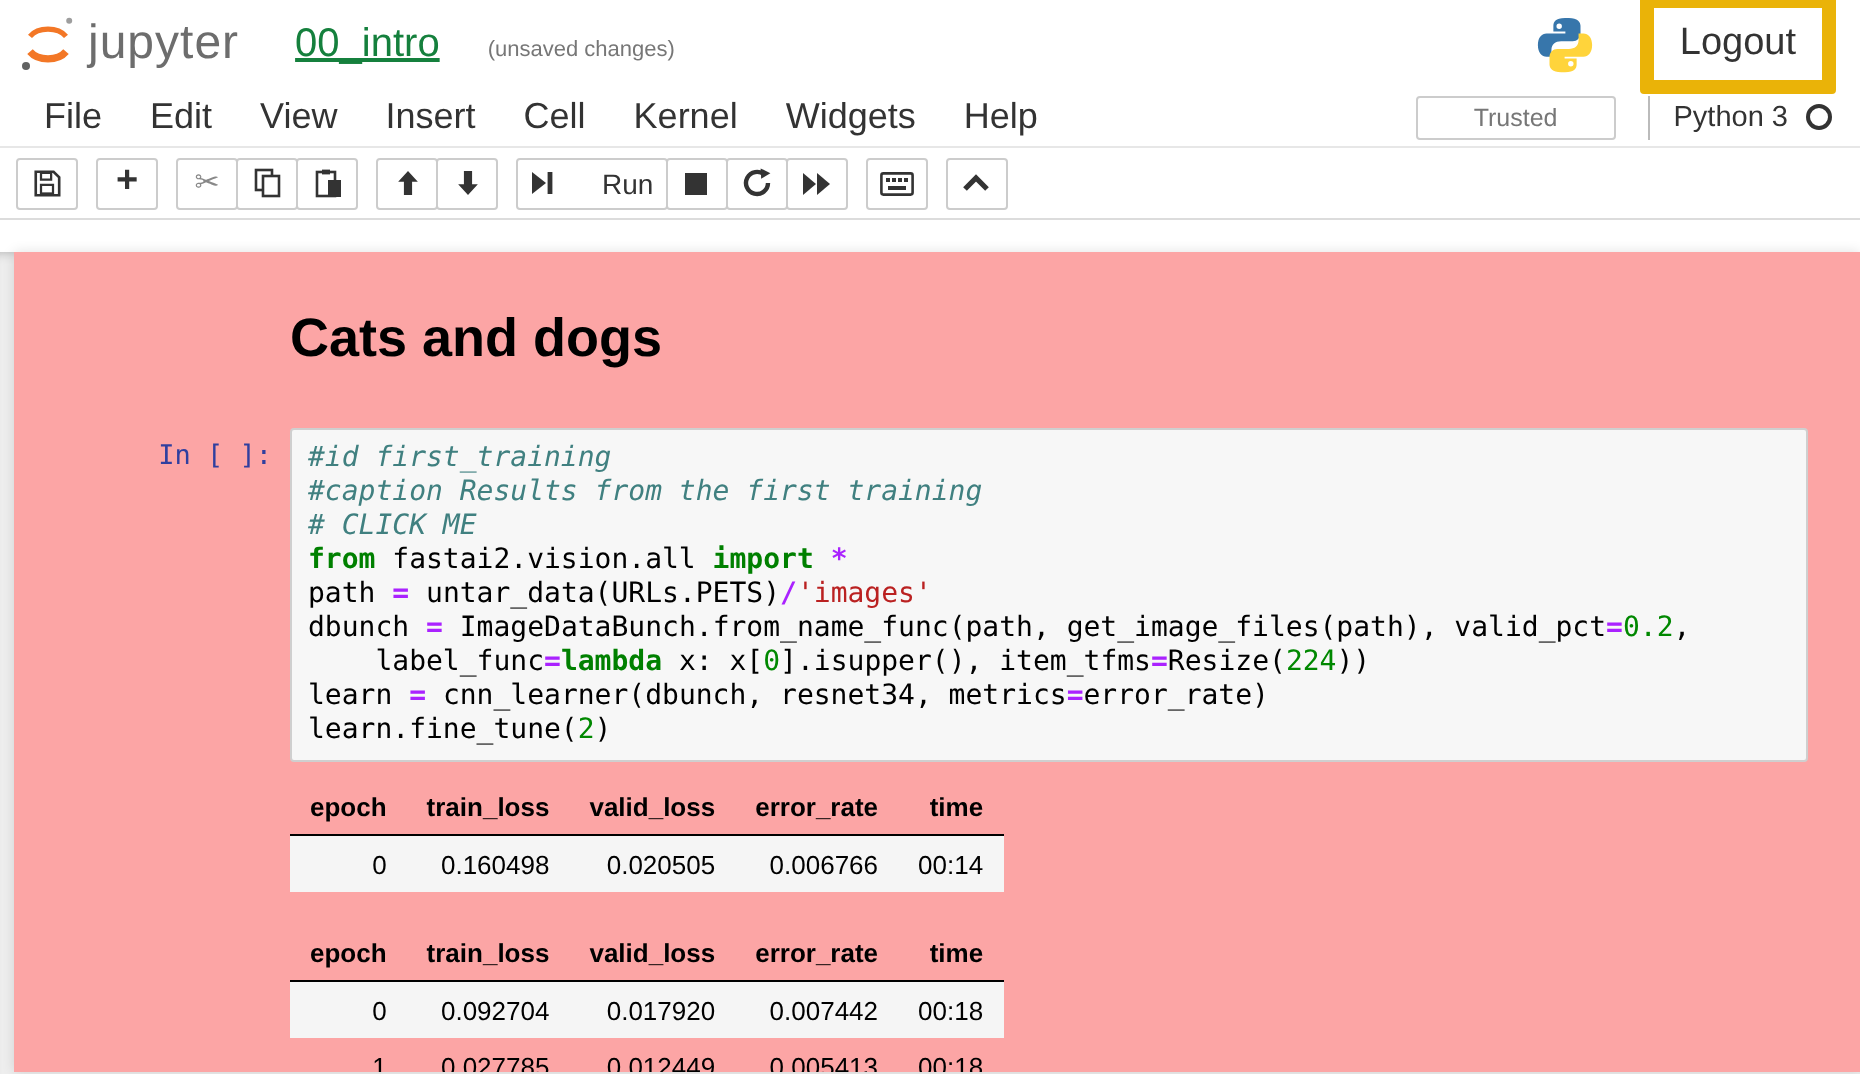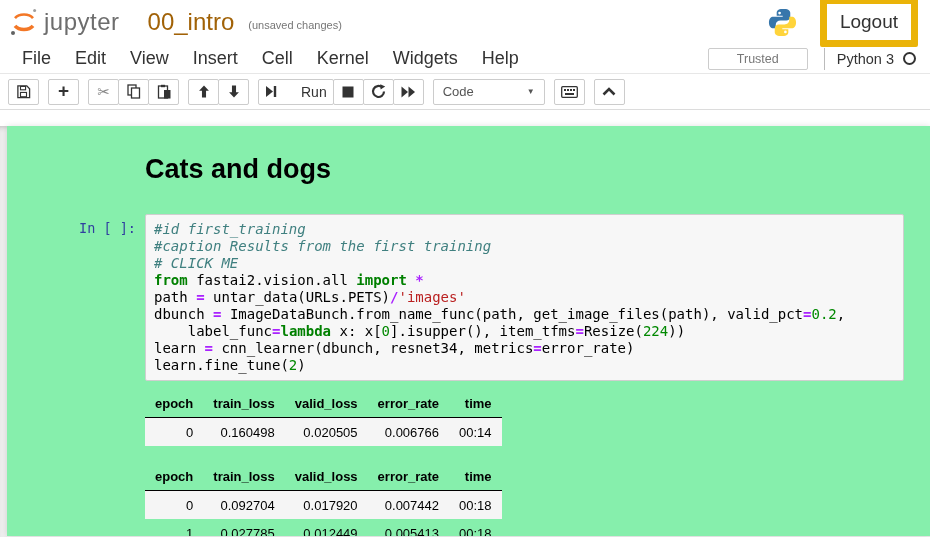--- a/index.html
+++ b/index.html
@@ -3,22 +3,22 @@
 <meta charset="utf-8">
 <style>
   * { margin:0; padding:0; box-sizing:border-box; }
   html,body { width:930px; height:537px; background:#fff; overflow:hidden;
     font-family:"Liberation Sans", sans-serif; color:#333; }
 
   
   #header { height:44px; display:flex; align-items:center; padding:0 12px 0 8px; background:#fff; }
   .logo { display:flex; align-items:center; cursor:pointer; }
   .logo-text { font-size:24px; color:#6d6d6d; margin-left:4px; letter-spacing:0.5px; }
-  .nb-title { font-size:24px; color:#a16207; margin-left:28px; cursor:pointer; }
-  .nb-status { font-size:11px; color:#777; margin-left:14px; margin-top:6px; }
+  .nb-title { font-size:20px; color:#15803d; margin-left:28px; cursor:pointer;text-decoration:underline; }
+  .nb-status { font-size:11px; color:#777; margin-left:24px; margin-top:6px; }
   .hdr-spacer { flex:1; }
   .logout-btn { margin-left:22px; background:#fff; border:7px solid #eab308; border-radius:2px;
     padding:7px 13px; font-size:19px; color:#333; cursor:pointer; }
 
   
   #menubar { height:30px; display:flex; align-items:center; padding:0 14px 0 10px;
     border-bottom:1px solid #e7e7e7; background:#fff; }
   .menu-item { font-size:18px; color:#333; padding:5px 12px; cursor:pointer; }
   .menu-right { margin-left:auto; display:flex; align-items:center; }
   .trusted-btn { border:1px solid #ccc; border-radius:2px; color:#777; font-size:12.5px;
@@ -38,21 +38,21 @@
   .tb-btn .glyph { font-size:15px; line-height:1; color:#333; }
   .run-label { font-size:14px; margin-left:24px; }
   .cell-type-select { width:112px; height:26px; border:1px solid #ccc; border-radius:2px; background:#fff;
     display:flex; align-items:center; justify-content:space-between; padding:0 9px; margin-right:9px;
     font-size:13px; color:#555; cursor:pointer; }
   .caret { font-size:8px; color:#555; }
 
   
   #notebook-panel { height:426px; background:#eee;
     box-shadow:inset 0 5px 6px -5px rgba(0,0,0,0.28); }
-  #notebook { background:#86efac; margin:16px 0 0 7px; height:410px; padding-top:13px;
+  #notebook { background:#fca5a5; margin:16px 0 0 7px; height:410px; padding-top:13px;
     box-shadow:0 0 6px rgba(0,0,0,0.12); overflow:hidden; }
 
   .cell { display:flex; padding:5px; }
   .prompt-col { width:133px; flex:none; text-align:right; padding:6px 9px 0 0;
     font-family:"DejaVu Sans Mono", monospace; font-size:13.5px; color:#303F9F; }
   .cell-inner { flex:1; margin-right:21px; min-width:0; }
 
   .md-h1 { font-weight:bold; font-size:27px; color:#000; margin:10px 0 19px; }
 
   .code-box { border:1px solid #cfcfcf; border-radius:2px; background:#f7f7f7;
@@ -202,24 +202,20 @@
     </div>
     <div class="tb-btn">
       <span>
         <svg width="15" height="12" viewBox="0 0 15 12">
             <polygon points="0.5,0.5 0.5,11.5 7,6" fill="#333"></polygon>
             <polygon points="7.5,0.5 7.5,11.5 14,6" fill="#333"></polygon>
           </svg>
       </span>
     </div>
   </div>
-  <div class="cell-type-select">
-    <span>Code</span>
-    <span class="caret">▼</span>
-  </div>
   <div class="btn-group">
     <div class="tb-btn">
       <span>
         <svg width="17" height="12" viewBox="0 0 17 12">
           <rect x="0.7" y="0.7" width="15.6" height="10.6" rx="1" fill="none" stroke="#333" stroke-width="1.3"></rect>
           <rect x="3" y="3" width="2" height="2" fill="#333"></rect>
             <rect x="6" y="3" width="2" height="2" fill="#333"></rect>
           <rect x="9" y="3" width="2" height="2" fill="#333"></rect>
             <rect x="12" y="3" width="2" height="2" fill="#333"></rect>
           <rect x="4" y="7" width="9" height="2" fill="#333"></rect>

